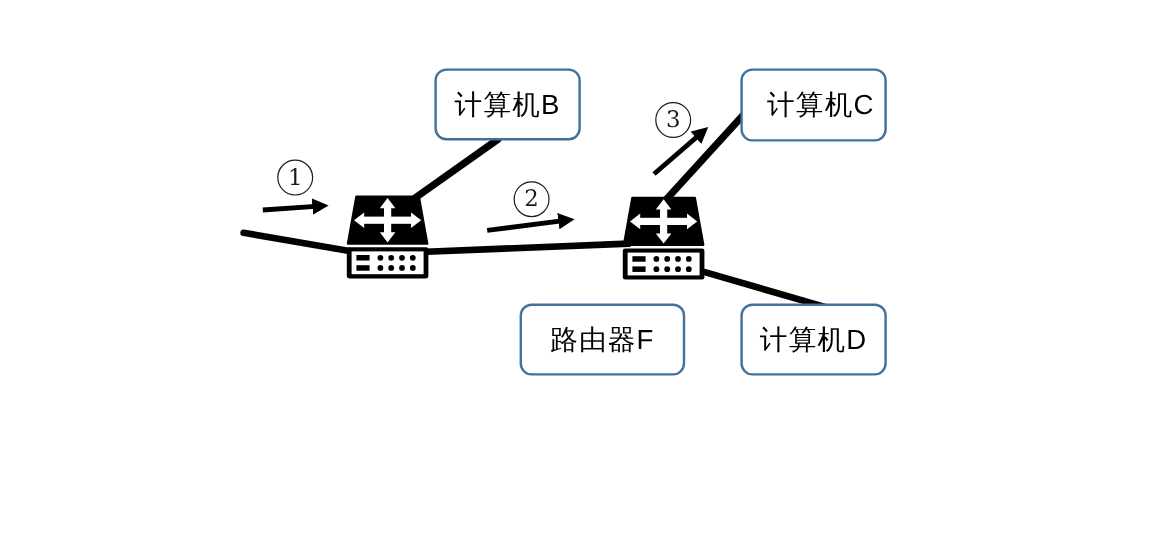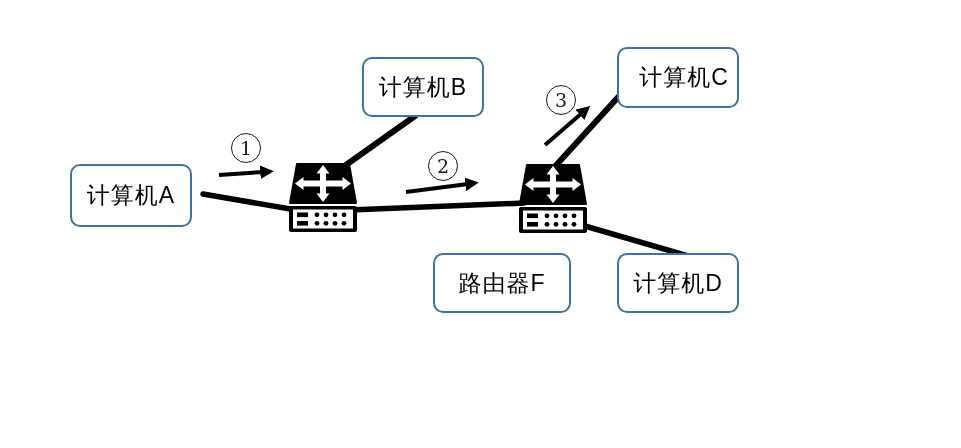--- a/index.html
+++ b/index.html
@@ -93,29 +93,26 @@
     <line x1="578" y1="224" x2="688" y2="256" stroke="#000000" stroke-width="5.5" stroke-linecap="round"></line>
 
     <line x1="219" y1="175" x2="263" y2="172" stroke="#000000" stroke-width="4" marker-end="url(#ah)"></line>
     <line x1="406" y1="192" x2="468" y2="184" stroke="#000000" stroke-width="4" marker-end="url(#ah)"></line>
     <line x1="545" y1="145" x2="582" y2="113" stroke="#000000" stroke-width="4" marker-end="url(#ah)"></line>
 
     <use href="#router" x="288" y="163"></use>
     <use href="#router" x="518" y="164"></use>
   </svg>
 
-  <div class="node-box" style="left:70px; top:164px; height:63px;">
-    <span>计算机A</span>
-  </div>
 
   <div class="node-box" style="left:362px; top:57px;">
     <span>计算机B</span>
   </div>
 
-  <div class="node-box" style="left:617px; top:47px; height:61px;padding-left:12px;">
+  <div class="node-box" style="left:617px; top:57px; height:61px;padding-left:12px;">
     <span>计算机C</span>
   </div>
 
   <div class="node-box" style="left:617px; top:253px;">
     <span>计算机D</span>
   </div>
 
 
   <div class="node-box" style="left:433px; top:253px; width:138px;">
     <span>路由器F</span>

